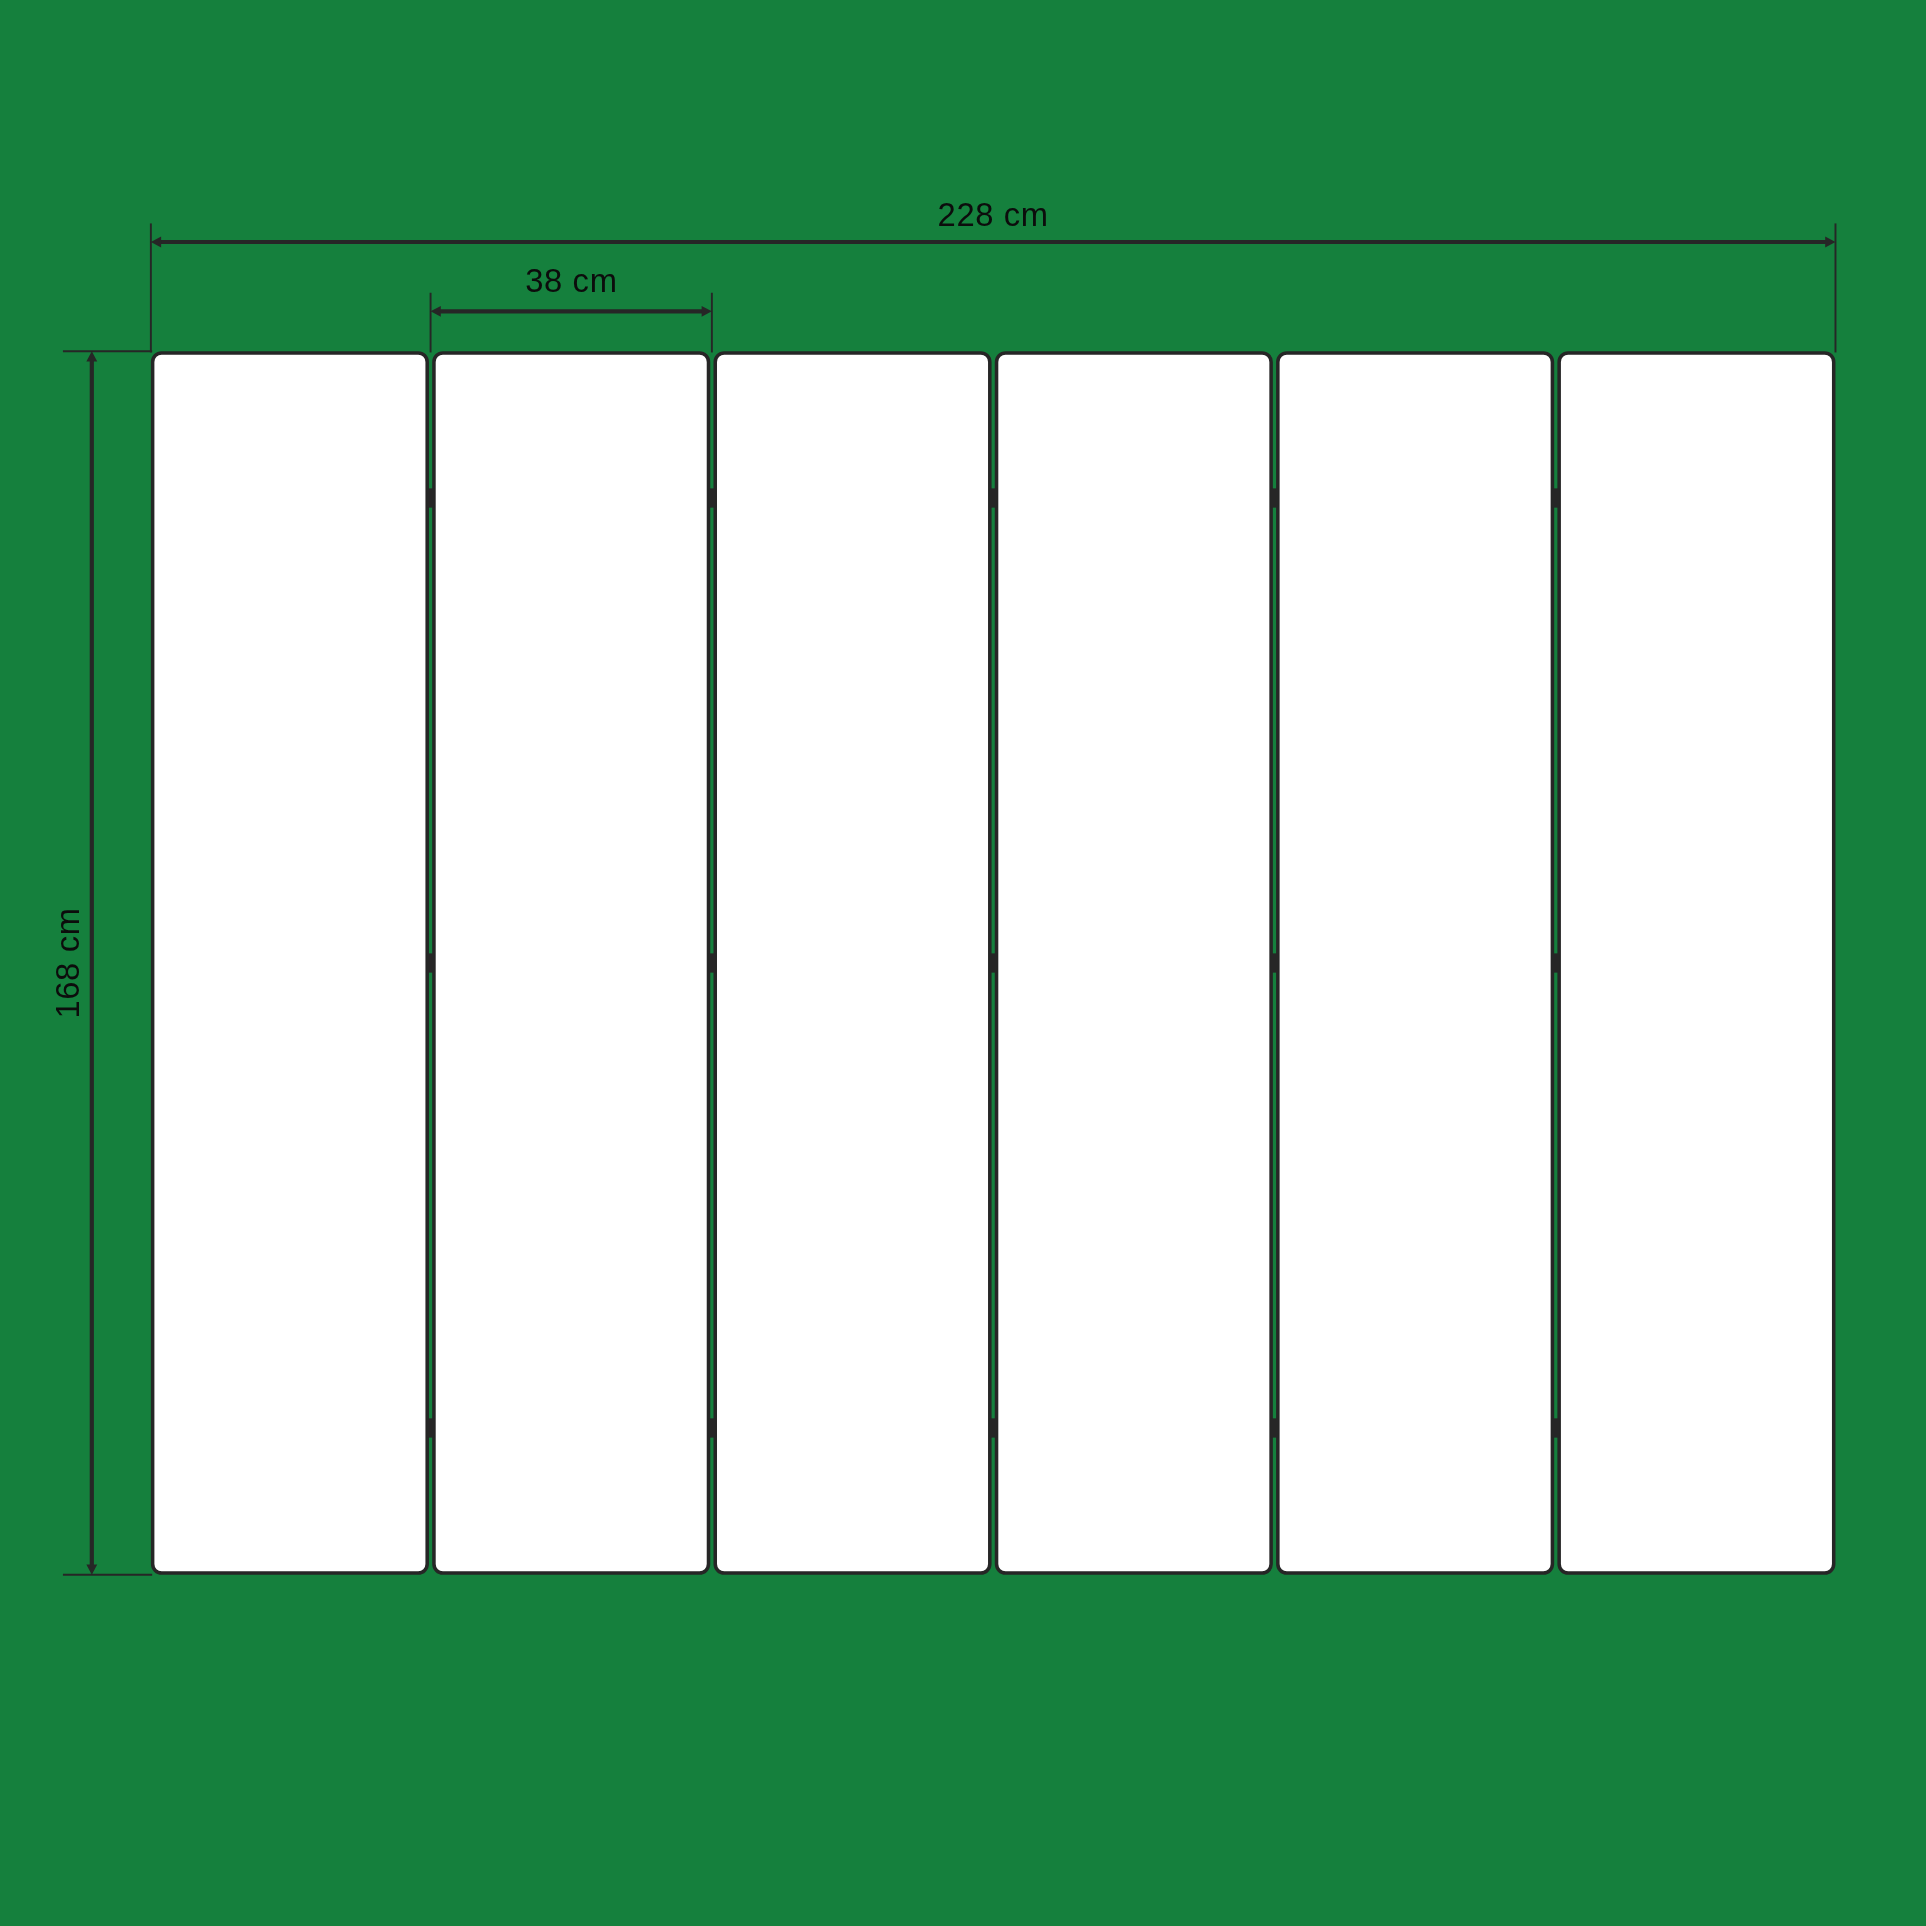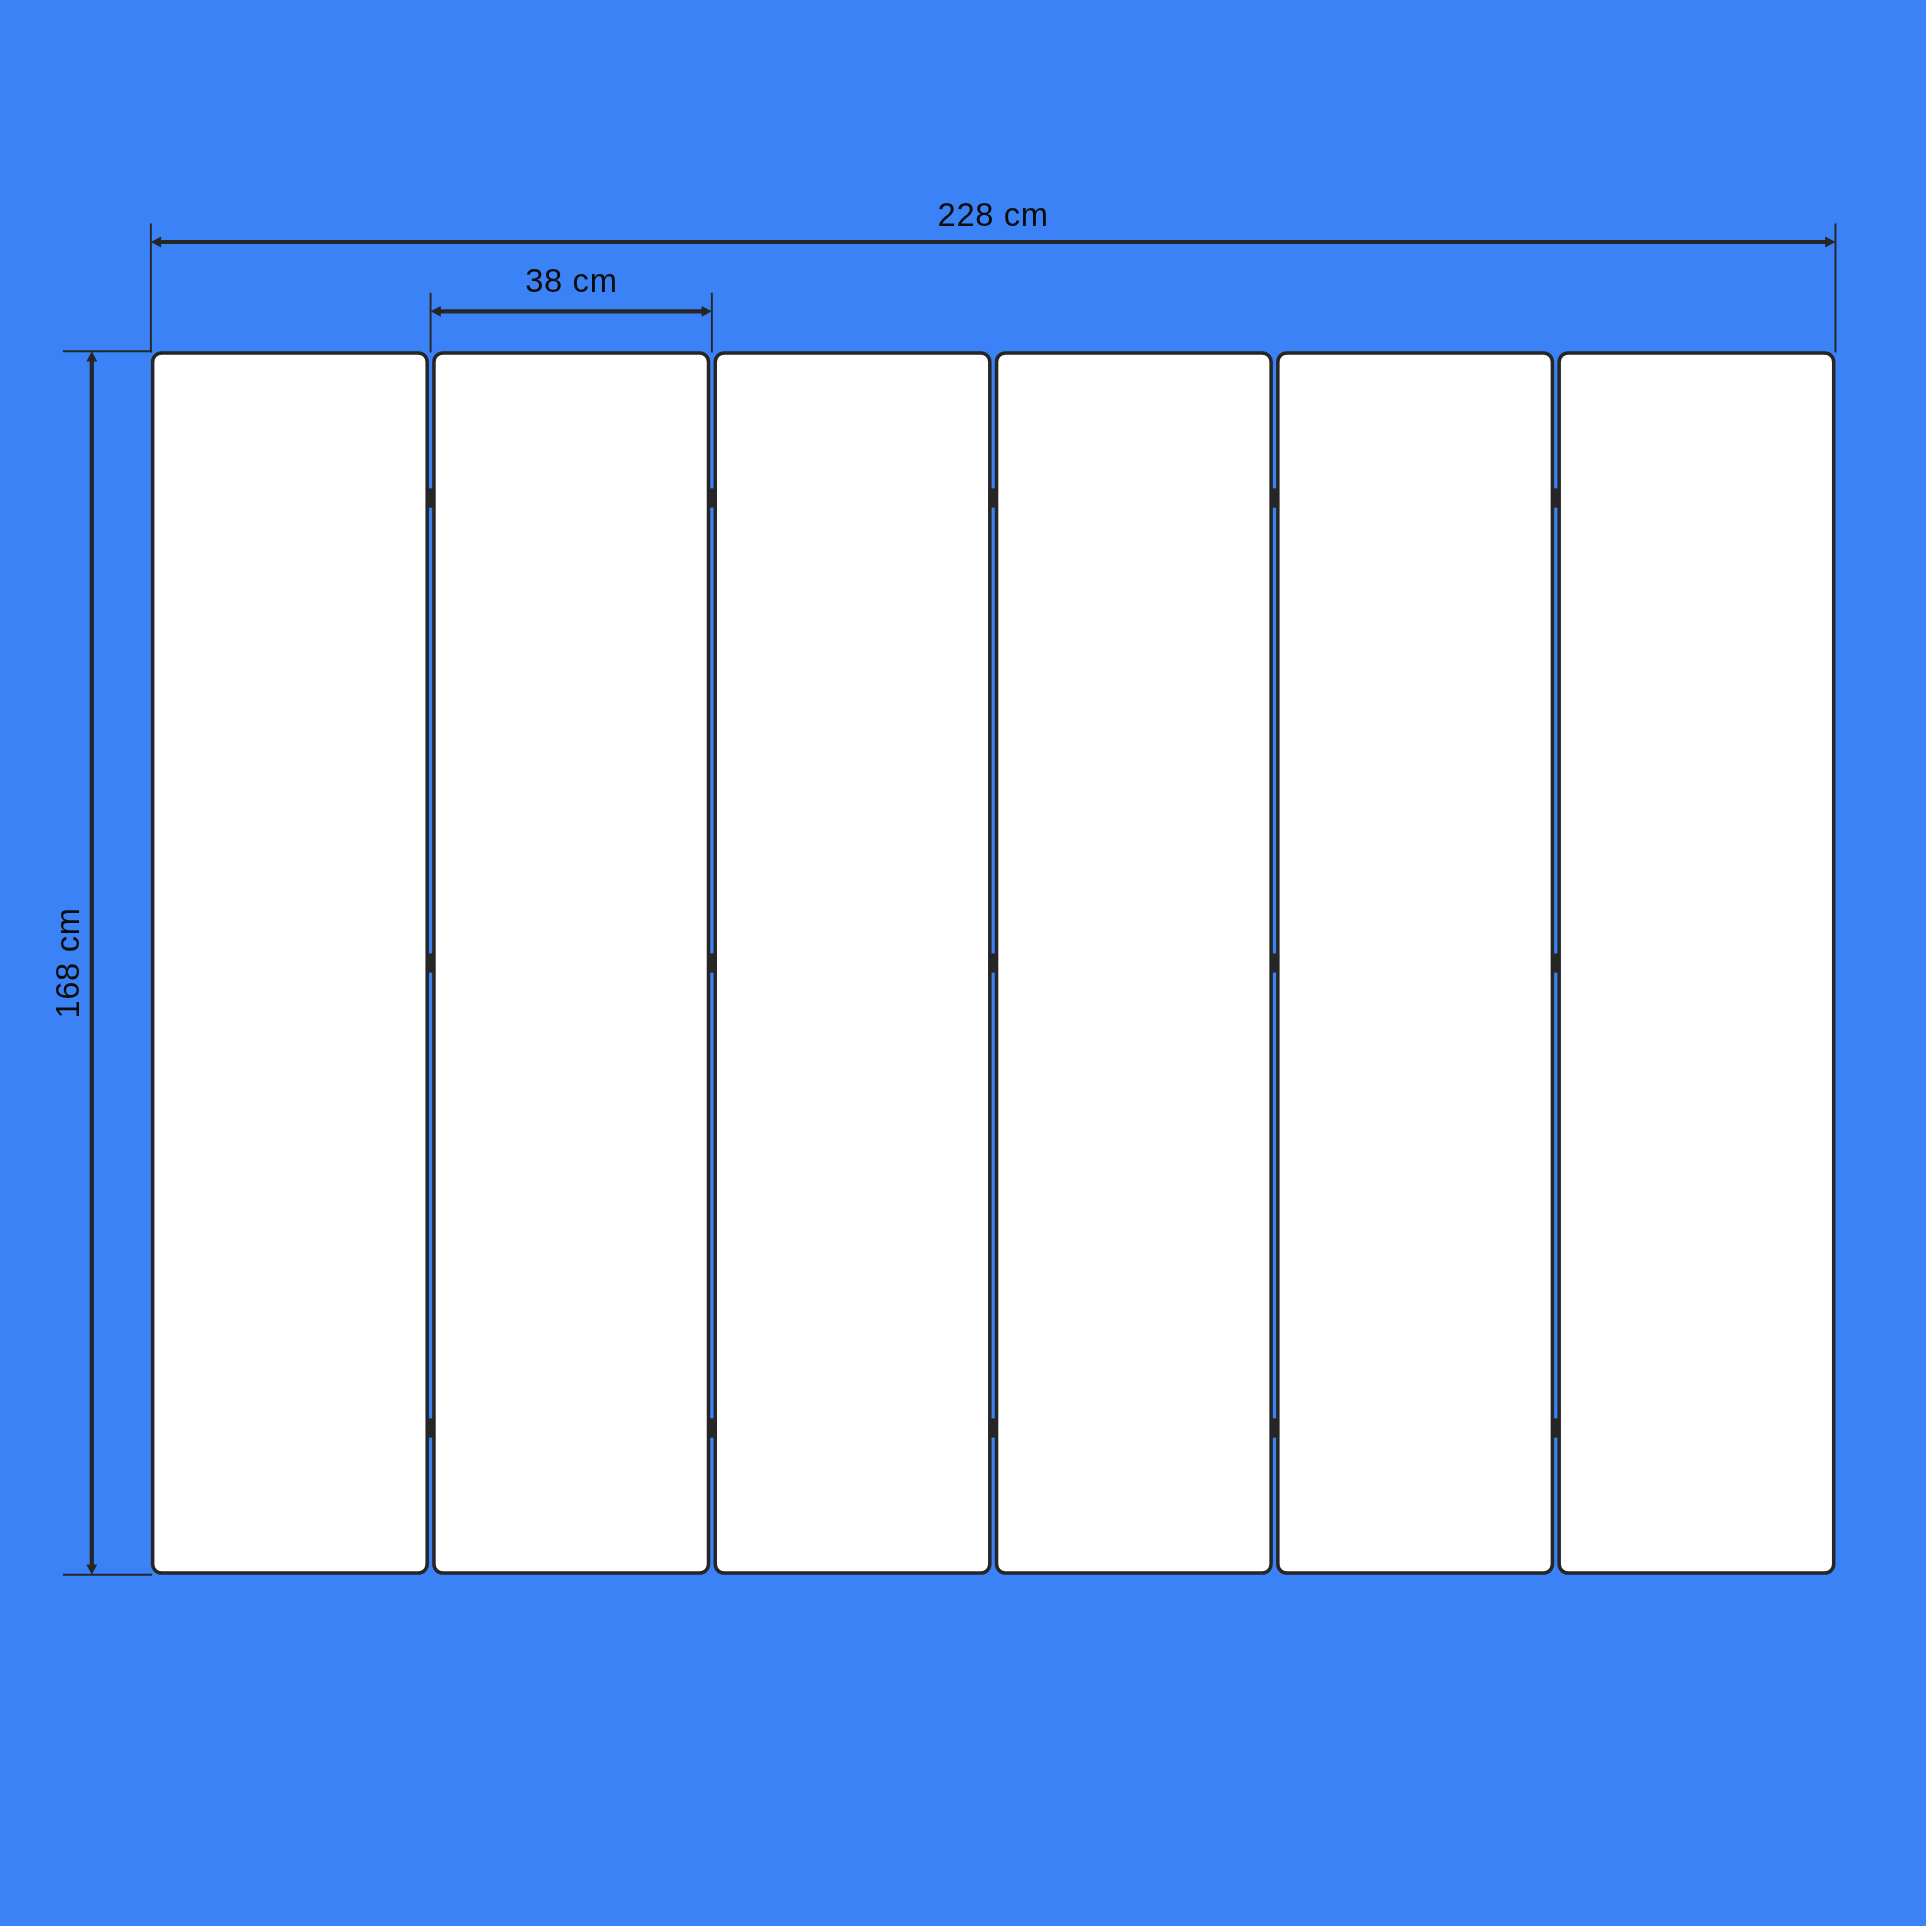--- a/index.html
+++ b/index.html
@@ -9,21 +9,21 @@
   body {
     width: 1926px;
     height: 1926px;
     background: #ffffff;
     font-family: "Liberation Sans", sans-serif;
   }
   .canvas {
     position: relative;
     width: 1926px;
     height: 1926px;
-    background: #3b82f6;
+    background: #15803d;
     overflow: hidden;
   }
   svg { display: block; }
   .dim-label {
     font-family: "Liberation Sans", sans-serif;
     font-size: 51px;
     font-weight: 400;
     letter-spacing: 1px;
     fill: #0c0c0c;
   }

